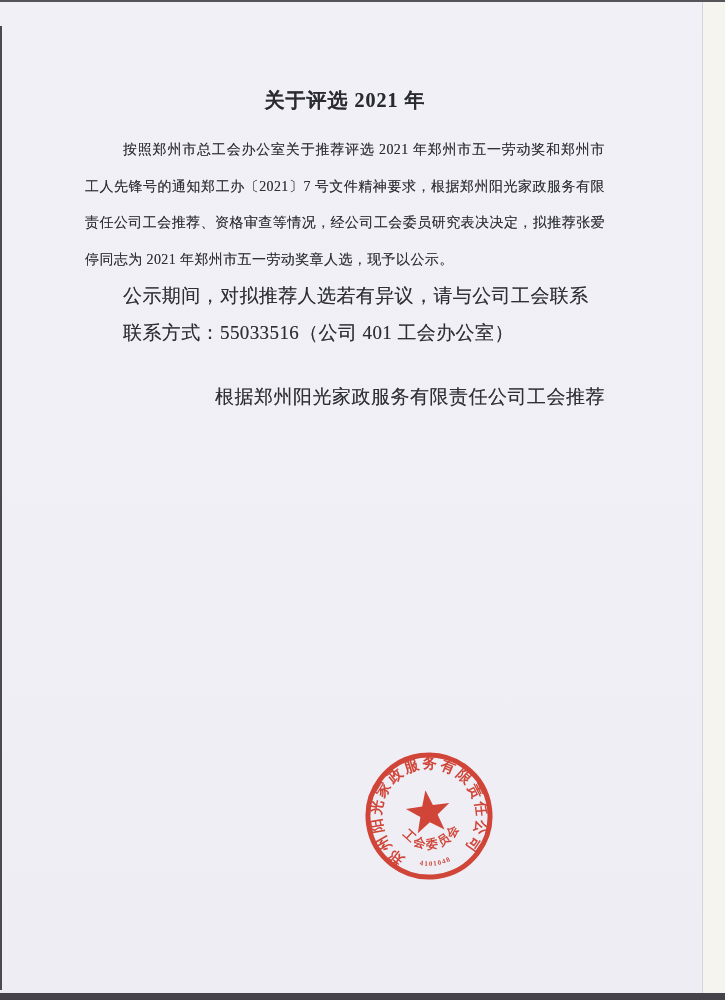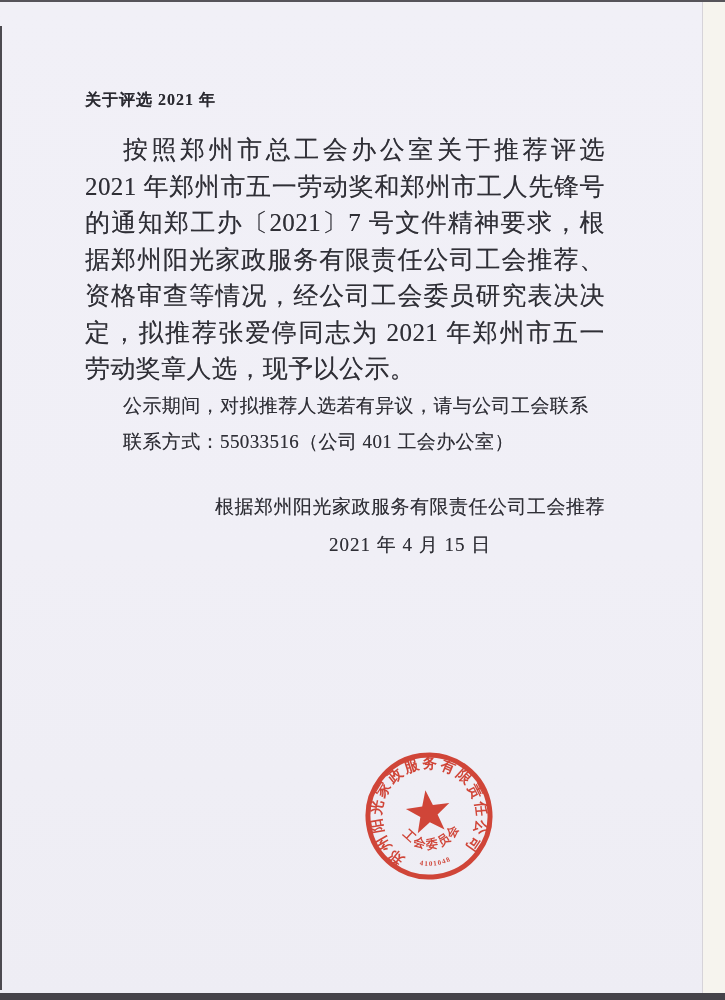--- a/index.html
+++ b/index.html
@@ -33,28 +33,28 @@
     background: #454349;
   }
 
   .content {
     position: absolute; left: 85px; top: 0; width: 520px;
     color: #2f2f36;
     text-shadow: 0 0 0.5px rgba(47,47,54,0.55);
   }
 
   .doc-title { 
-    font-weight: bold; font-size: 16px;
+    text-align: center; font-weight: bold; font-size: 20px;
     line-height: 28px; color: #2a2a31; letter-spacing: 1px;
   }
   .doc-title.first { margin-top: 86px; }
   .doc-title.second { margin-top: 11px; }
 
   .body-par {
-    font-size: 25px; line-height: 36.5px; text-align: justify;
+    font-size: 14px; line-height: 36.5px; text-align: justify;
     text-indent: 38px; letter-spacing: 0.4px;
   }
   .par-1 { margin-top: 18px; }
   .par-2 { margin-top: 0; }
   .info-line { 
     font-size: 19px; line-height: 36.5px; text-indent: 38px;
     letter-spacing: 0.4px; white-space: nowrap;
   }
   .info-first { margin-top: 9px; }
 
@@ -85,21 +85,20 @@
 
     <p class="body-par par-1">按照郑州市总工会办公室关于推荐评选 2021 年郑州市五一劳动奖和郑州市工人先锋号的通知郑工办〔2021〕7 号文件精神要求，根据郑州阳光家政服务有限责任公司工会推荐、资格审查等情况，经公司工会委员研究表决决定，拟推荐张爱停同志为 2021 年郑州市五一劳动奖章人选，现予以公示。</p>
 
 
     <p class="info-line">公示期间，对拟推荐人选若有异议，请与公司工会联系</p>
     <p class="info-line">联系方式：55033516（公司 401 工会办公室）</p>
 
     <div class="signature-block">
       <div class="signature-inner">
         <div class="signature-line">根据郑州阳光家政服务有限责任公司工会推荐</div>
-        <div class="date-line">2021 年 4 月 15 日</div>
       </div>
     </div>
   </div>
 
   <div class="stamp">
     <svg width="150" height="150" viewBox="0 0 150 150">
       <defs>
         <path id="arcTop" d="M 51 116.6 A 48 48 0 1 1 99 116.6" fill="none"></path>
         <path id="arcInner" d="M 47.3 91 A 32 32 0 0 0 102.7 91" fill="none"></path>
         <path id="arcSerial" d="M 42.9 113.3 A 50 50 0 0 0 107.1 113.3" fill="none"></path>

